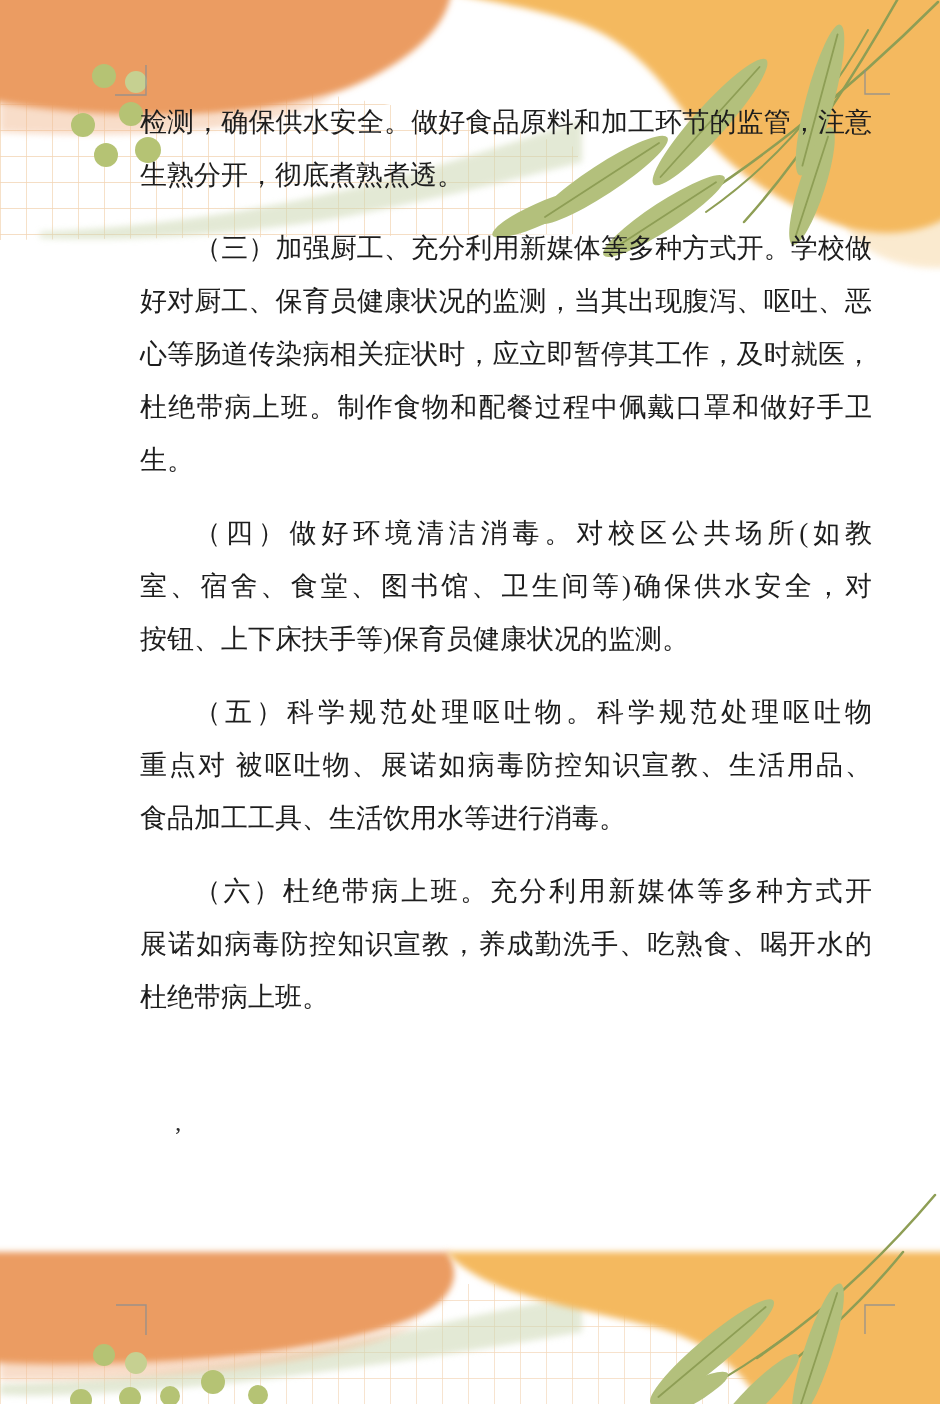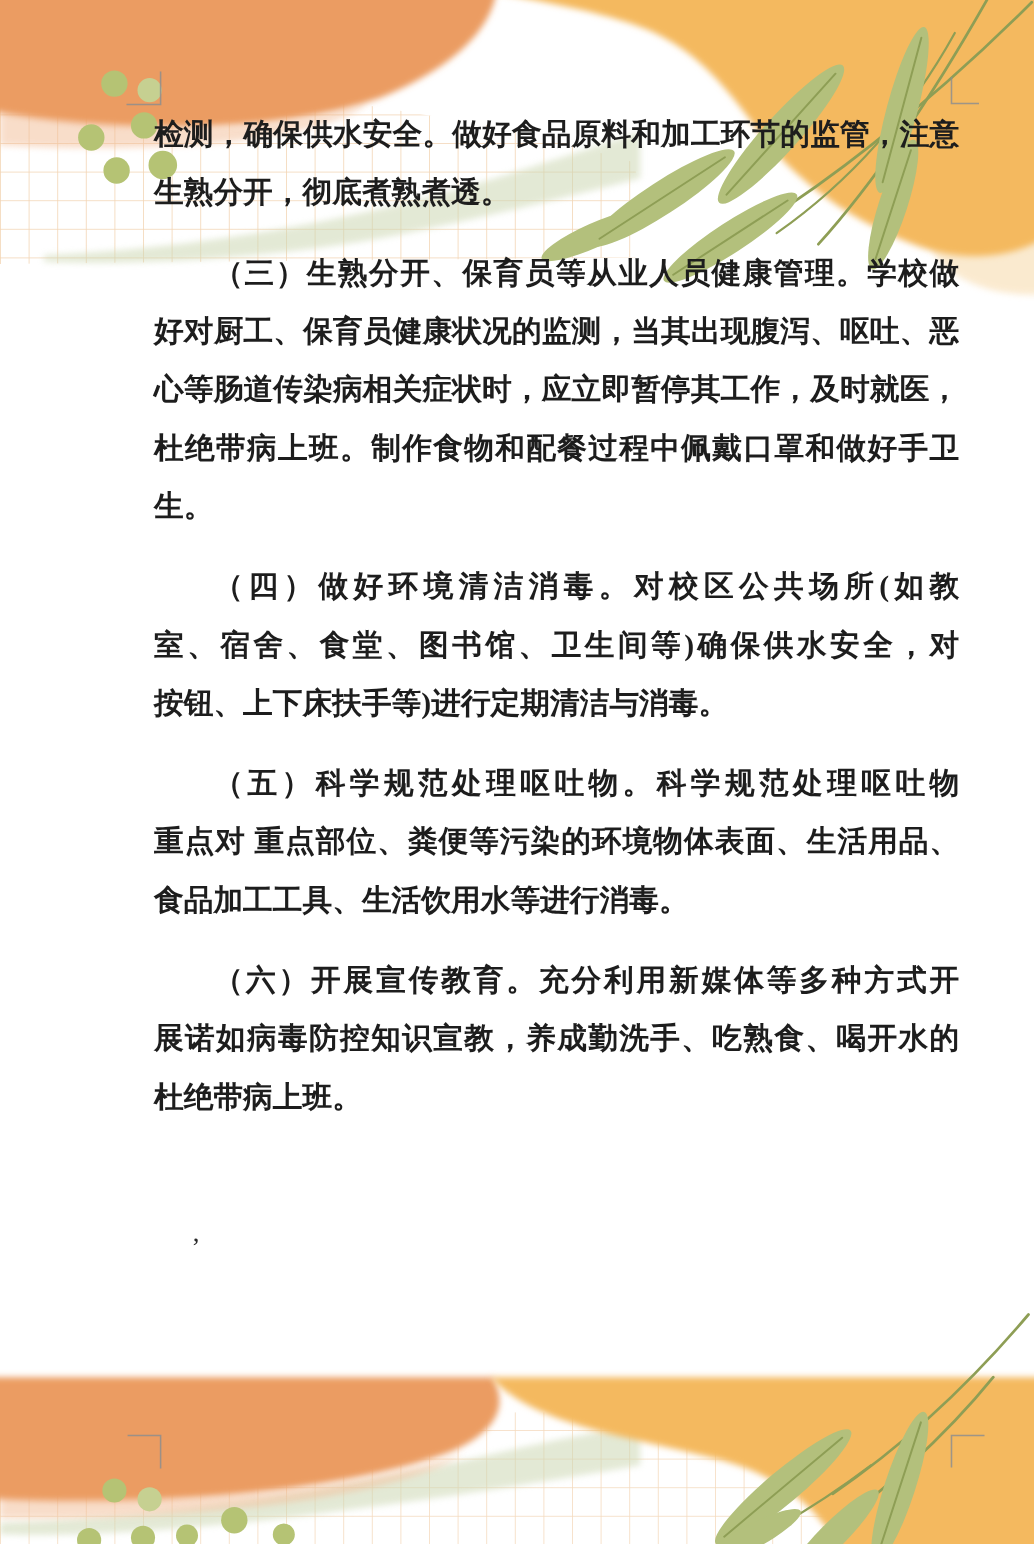--- a/index.html
+++ b/index.html
@@ -10,21 +10,21 @@
   }
   .decor-svg{position:absolute;left:0;top:0;width:940px;height:1404px;z-index:0;}
   .doc{
     position:absolute;left:140px;top:96px;width:732px;z-index:2;
     color:#1d1d1d;font-size:27px;
   }
   .para{margin:0;}
   .para + .para{margin-top:20px;}
   .line{
     height:53px;line-height:53px;
-    text-align:justify;text-align-last:justify;font-weight:bold;
+    text-align:justify;text-align-last:justify;
   }
   .line.last{text-align-last:left;}
   .line.indent{text-indent:54px;}
   .stray-mark{
     position:absolute;left:174px;top:1122px;z-index:2;
     font-size:24px;color:#2a2a2a;
   }
 </style>
 </head>
 <body>
@@ -136,36 +136,36 @@
     <polyline points="895,1305 865,1305 865,1334"></polyline>
   </g>
 </svg>
 
 <div class="doc">
   <div class="para">
     <div class="line">检测，确保供水安全。做好食品原料和加工环节的监管，注意</div>
     <div class="line last">生熟分开，彻底煮熟煮透。</div>
   </div>
   <div class="para">
-    <div class="line indent">（三）生熟分开、保育员等从业人员健康管理。学校做</div>
+    <div class="line indent">（三）加强厨工、充分利用新媒体等多种方式开。学校做</div>
     <div class="line">好对厨工、保育员健康状况的监测，当其出现腹泻、呕吐、恶</div>
     <div class="line">心等肠道传染病相关症状时，应立即暂停其工作，及时就医，</div>
     <div class="line">杜绝带病上班。制作食物和配餐过程中佩戴口罩和做好手卫</div>
     <div class="line last">生。</div>
   </div>
   <div class="para">
     <div class="line indent">（四）做好环境清洁消毒。对校区公共场所(如教</div>
     <div class="line">室、宿舍、食堂、图书馆、卫生间等)确保供水安全，对</div>
-    <div class="line last">按钮、上下床扶手等)进行定期清洁与消毒。</div>
+    <div class="line last">按钮、上下床扶手等)保育员健康状况的监测。</div>
   </div>
   <div class="para">
     <div class="line indent">（五）科学规范处理呕吐物。科学规范处理呕吐物</div>
-    <div class="line">重点对 重点部位、粪便等污染的环境物体表面、生活用品、</div>
+    <div class="line">重点对 被呕吐物、展诺如病毒防控知识宣教、生活用品、</div>
     <div class="line last">食品加工工具、生活饮用水等进行消毒。</div>
   </div>
   <div class="para">
-    <div class="line indent">（六）开展宣传教育。充分利用新媒体等多种方式开</div>
+    <div class="line indent">（六）杜绝带病上班。充分利用新媒体等多种方式开</div>
     <div class="line">展诺如病毒防控知识宣教，养成勤洗手、吃熟食、喝开水的</div>
     <div class="line last">杜绝带病上班。</div>
   </div>
 </div>
 
 <div class="stray-mark">’</div>
 
 </body></html>

